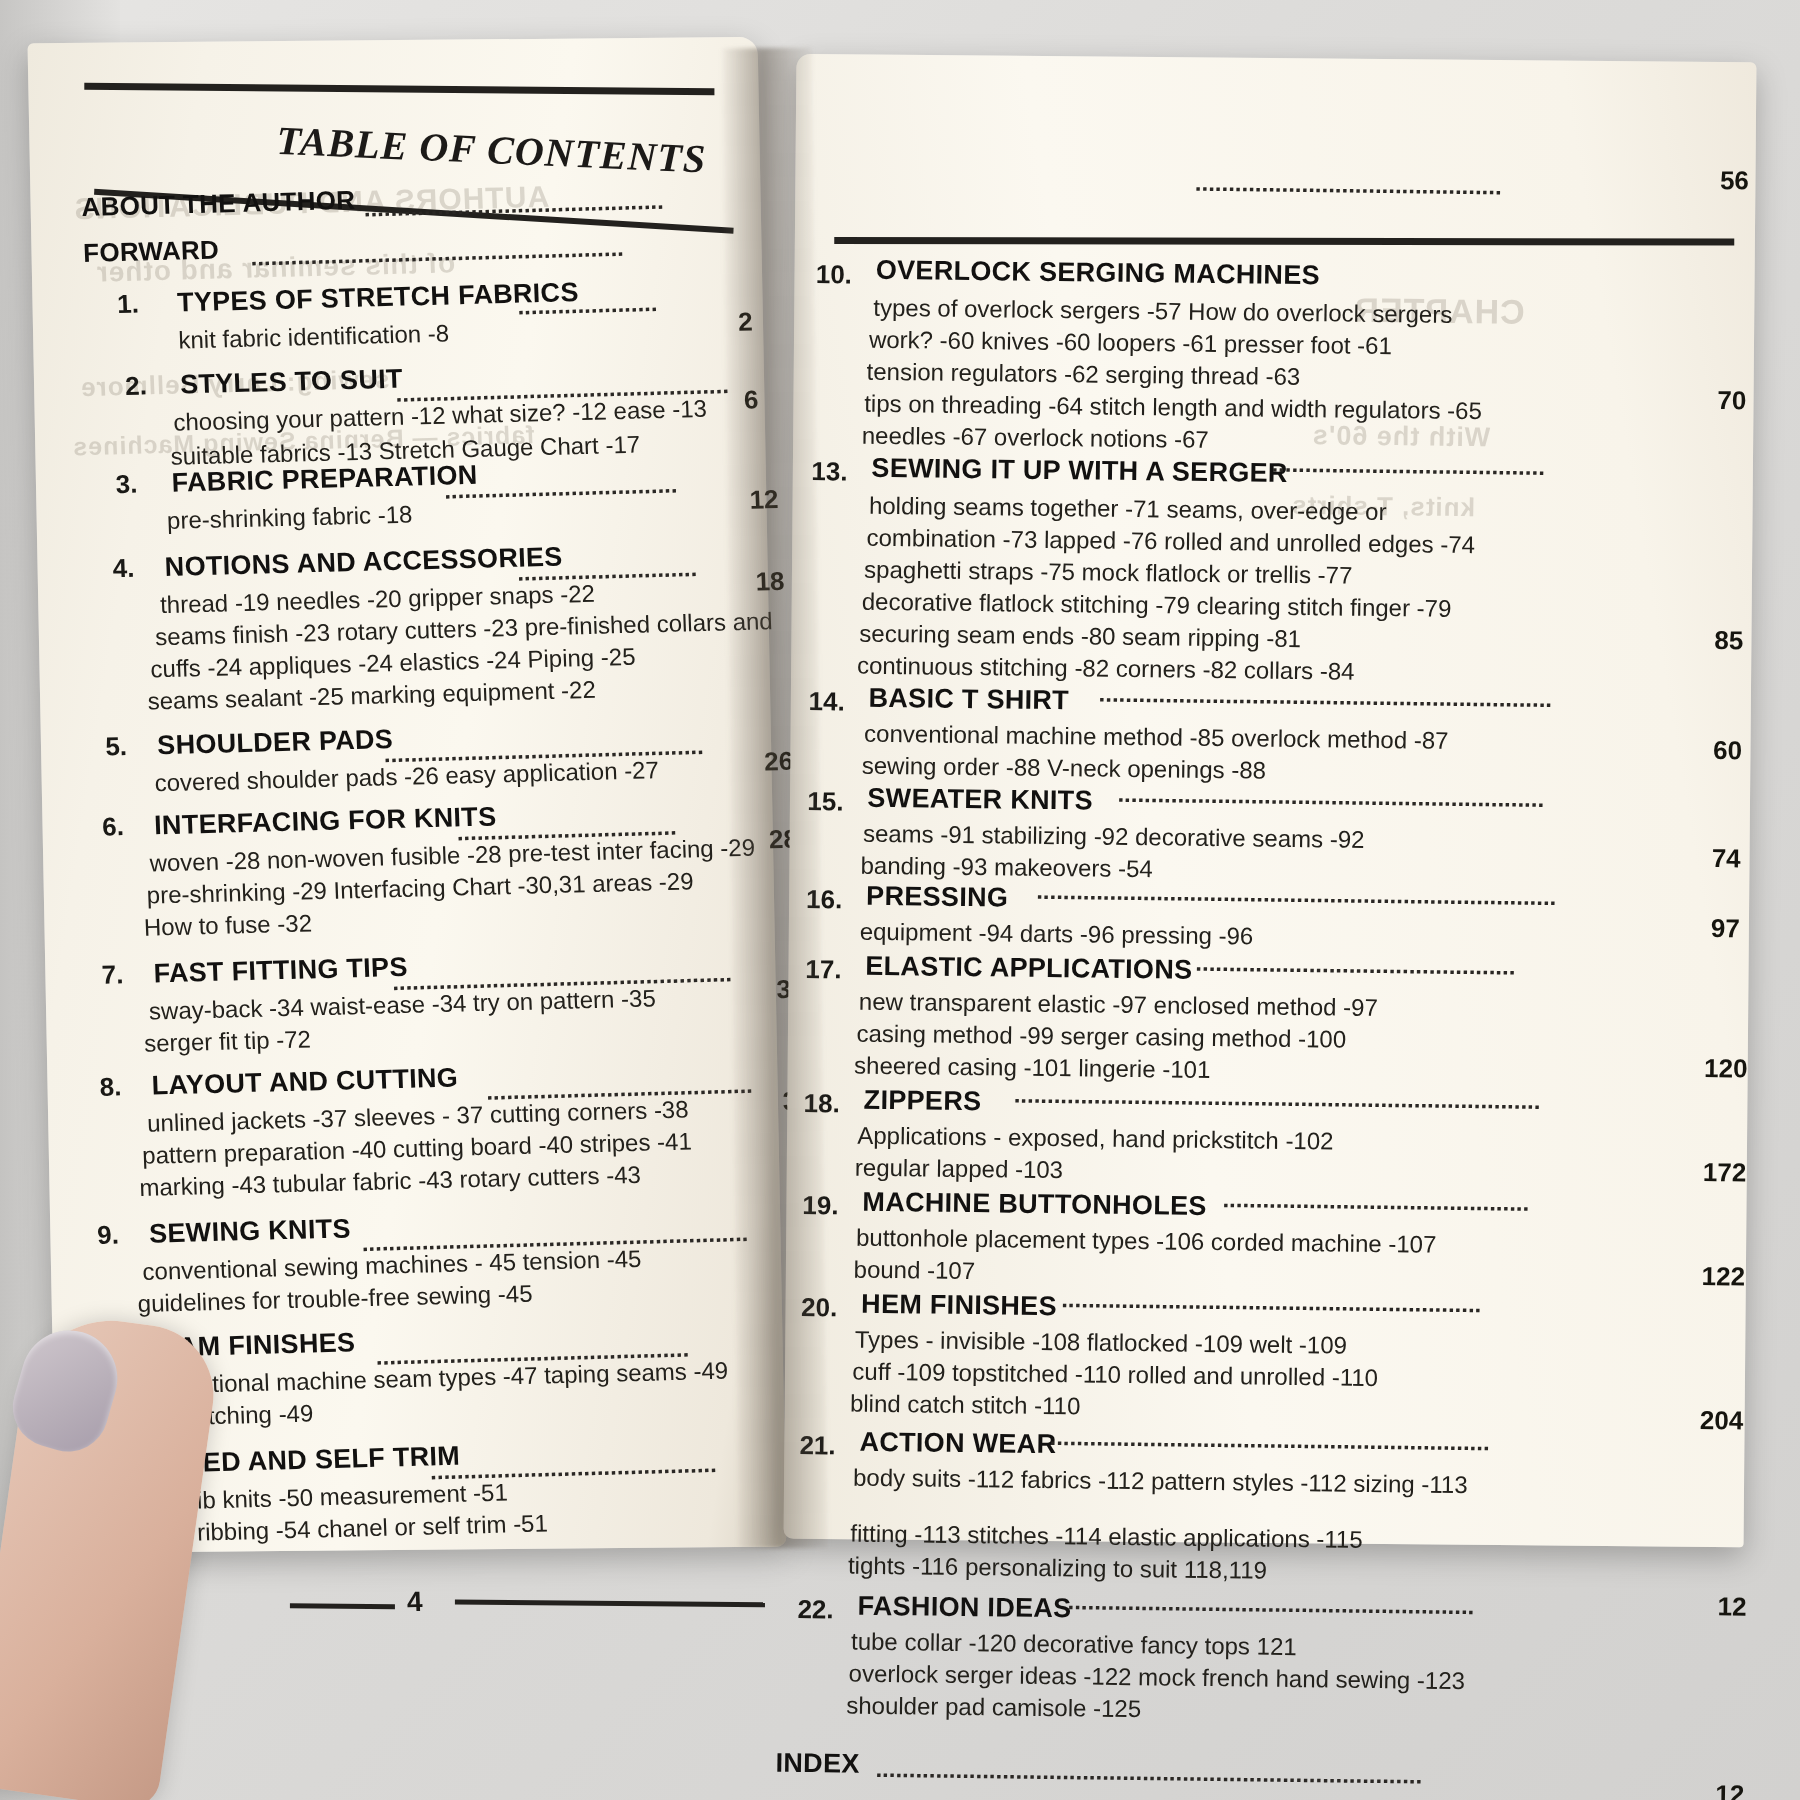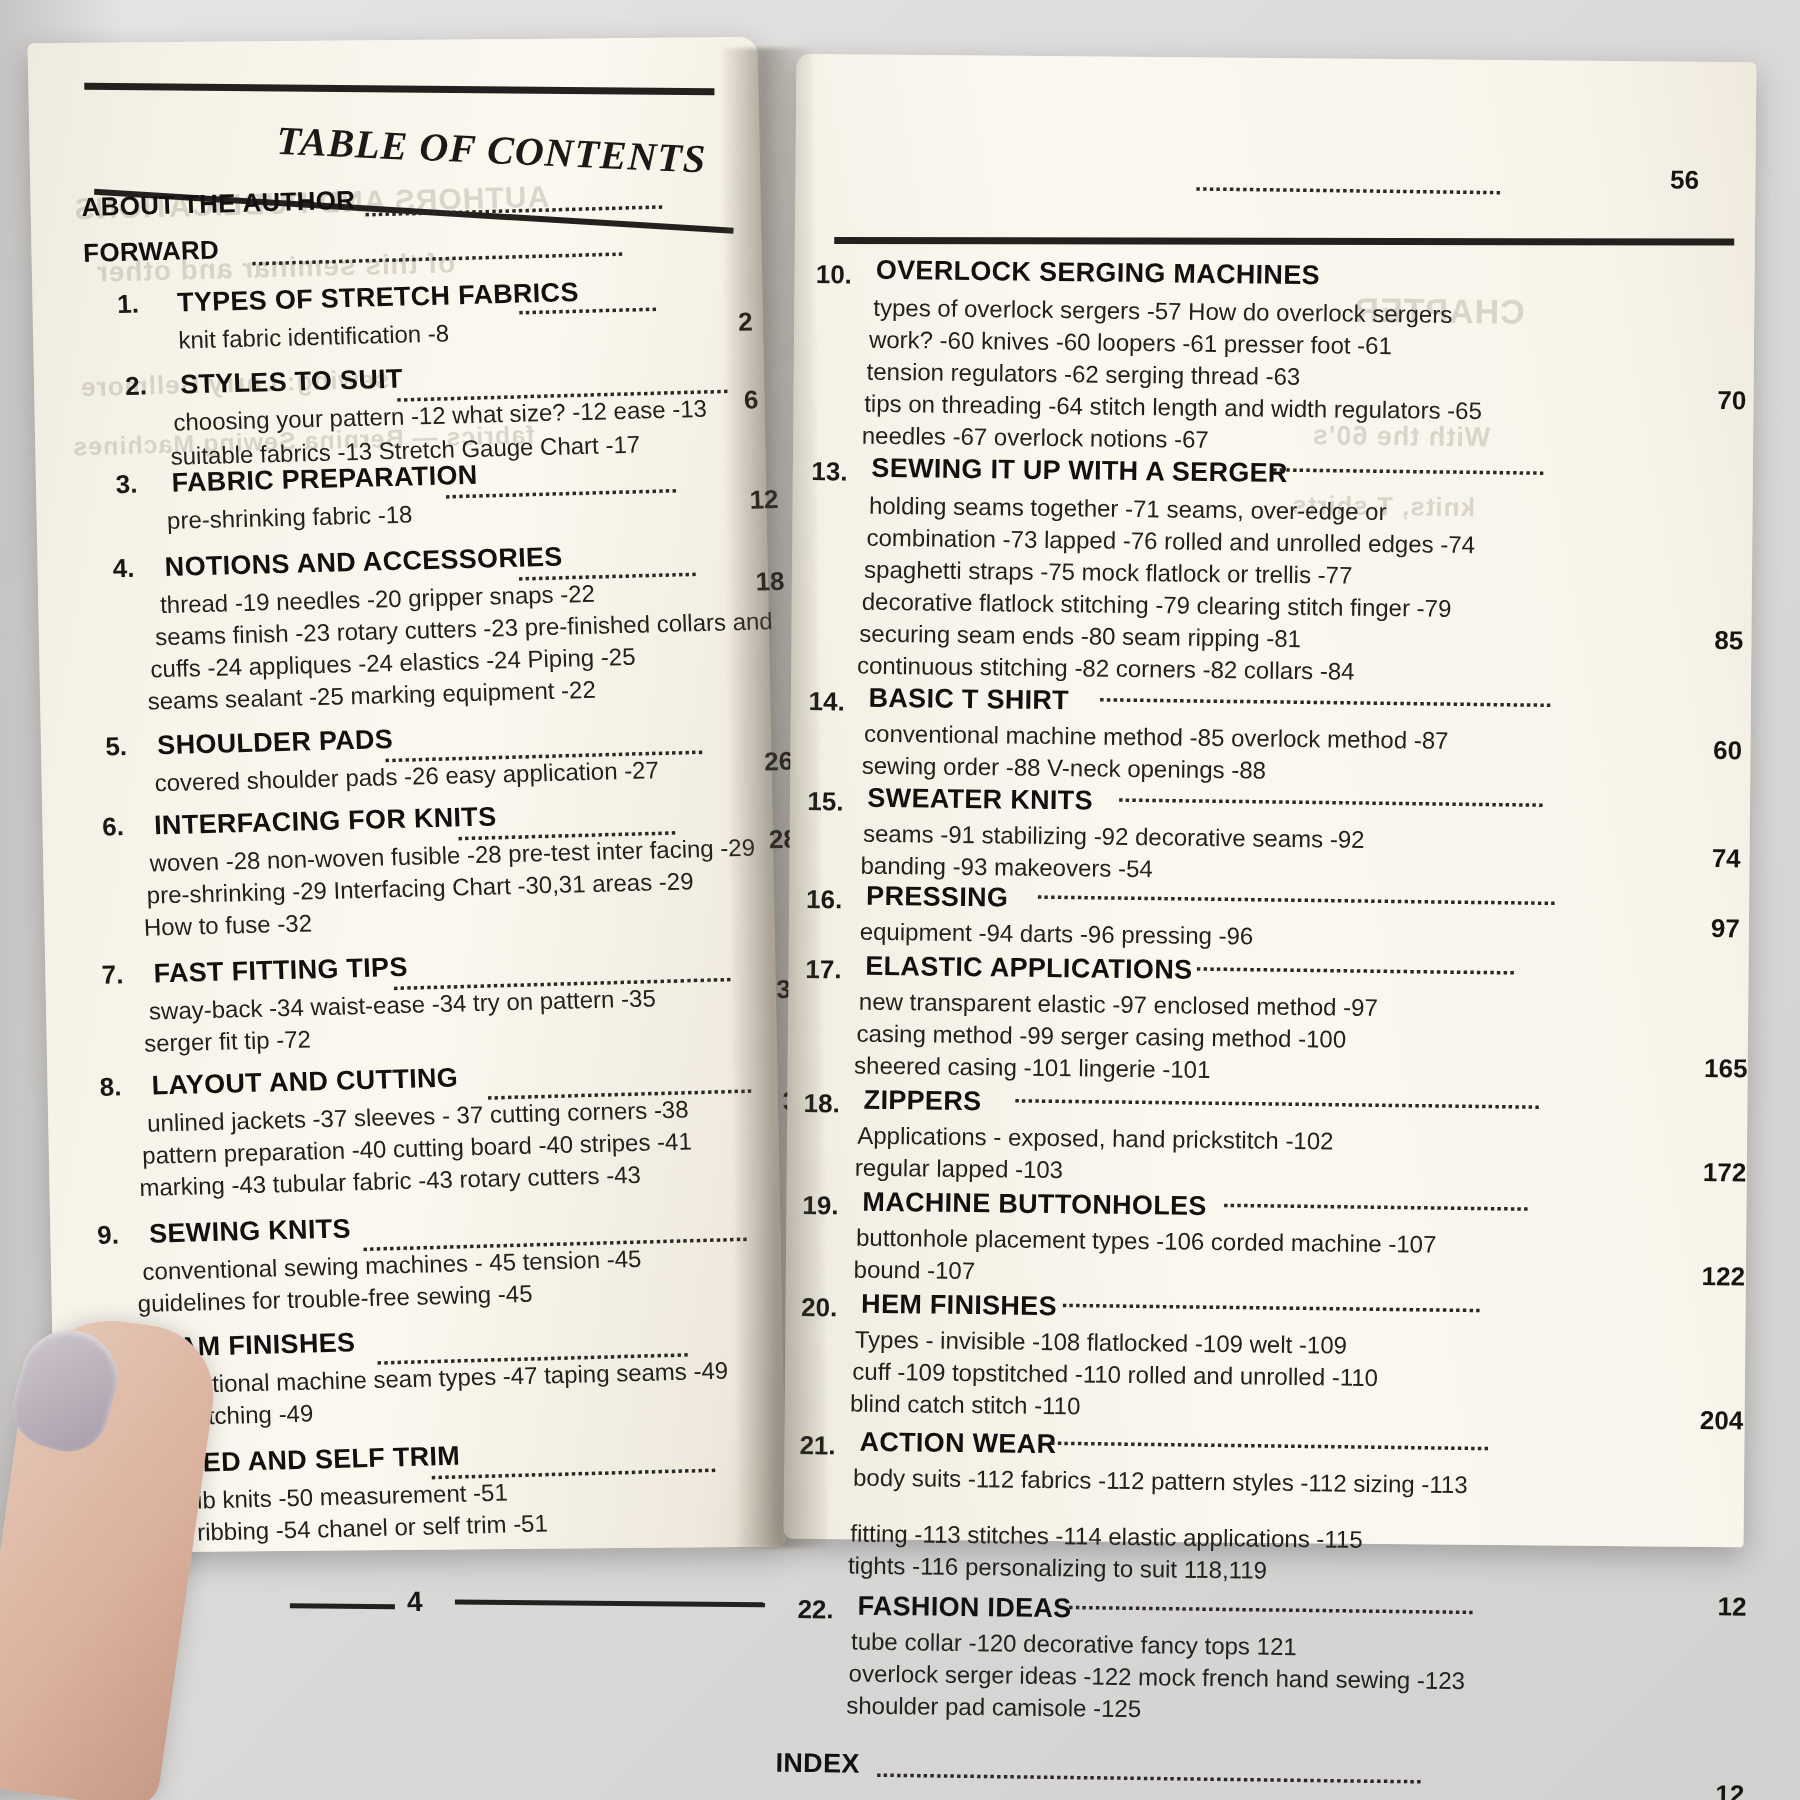--- a/index.html
+++ b/index.html
@@ -207,21 +207,21 @@
 
   <div class="page" id="page-right">
     <div class="rightcol skewwrapR">
 
       <div class="bleed" style="left:560px;top:230px;font-size:34px;">CHAPTER</div>
       <div class="bleed" style="left:520px;top:360px;font-size:27px;">With the 60's</div>
       <div class="bleed" style="left:500px;top:430px;font-size:26px;">knits, T-shirts</div>
 
       <div class="rule" style="left:40px;top:178px;width:900px;height:7px;transform:rotate(-0.6deg);"></div>
       <div class="leader" style="left:400px;top:110px;width:460px;">..............................................</div>
-      <div class="pg" style="left:875px;top:100px;">56</div>
+      <div class="pg" style="left:925px;top:100px;">56</div>
 
       <div>
         <div class="num" style="left:22px;top:205px;">10.</div>
         <div class="head" style="left:82px;top:200px;">OVERLOCK SERGING MACHINES</div>
         <div class="sub" style="left:80px;top:236px;">types of overlock sergers -57    How do overlock sergers</div>
         <div class="sub" style="left:76px;top:268px;">work? -60    knives -60    loopers -61    presser foot -61</div>
         <div class="sub" style="left:74px;top:300px;">tension regulators -62    serging thread -63</div>
         <div class="sub" style="left:72px;top:332px;">tips on threading -64    stitch length and width regulators -65</div>
         <div class="sub" style="left:70px;top:364px;">needles -67    overlock notions -67</div>
       </div>
@@ -272,21 +272,21 @@
         <div class="pg" style="left:925px;top:848px;">97</div>
         <div class="sub" style="left:74px;top:930px;">new transparent elastic -97    enclosed method -97</div>
         <div class="sub" style="left:72px;top:962px;">casing method -99    serger casing method -100</div>
         <div class="sub" style="left:70px;top:994px;">sheered casing -101    lingerie -101</div>
       </div>
 
       <div>
         <div class="num" style="left:20px;top:1034px;">18.</div>
         <div class="head" style="left:80px;top:1030px;">ZIPPERS</div>
         <div class="leader" style="left:230px;top:1024px;width:670px;">...............................................................................</div>
-        <div class="pg" style="left:920px;top:988px;">165</div>
+        <div class="pg" style="left:920px;top:988px;">120</div>
         <div class="sub" style="left:74px;top:1064px;">Applications - exposed, hand prickstitch -102</div>
         <div class="sub" style="left:72px;top:1096px;">regular lapped -103</div>
       </div>
 
       <div>
         <div class="num" style="left:20px;top:1136px;">19.</div>
         <div class="head" style="left:80px;top:1132px;">MACHINE BUTTONHOLES</div>
         <div class="leader" style="left:440px;top:1126px;width:460px;">..............................................</div>
         <div class="pg" style="left:920px;top:1092px;">172</div>
         <div class="sub" style="left:74px;top:1166px;">buttonhole placement types -106    corded machine -107</div>

